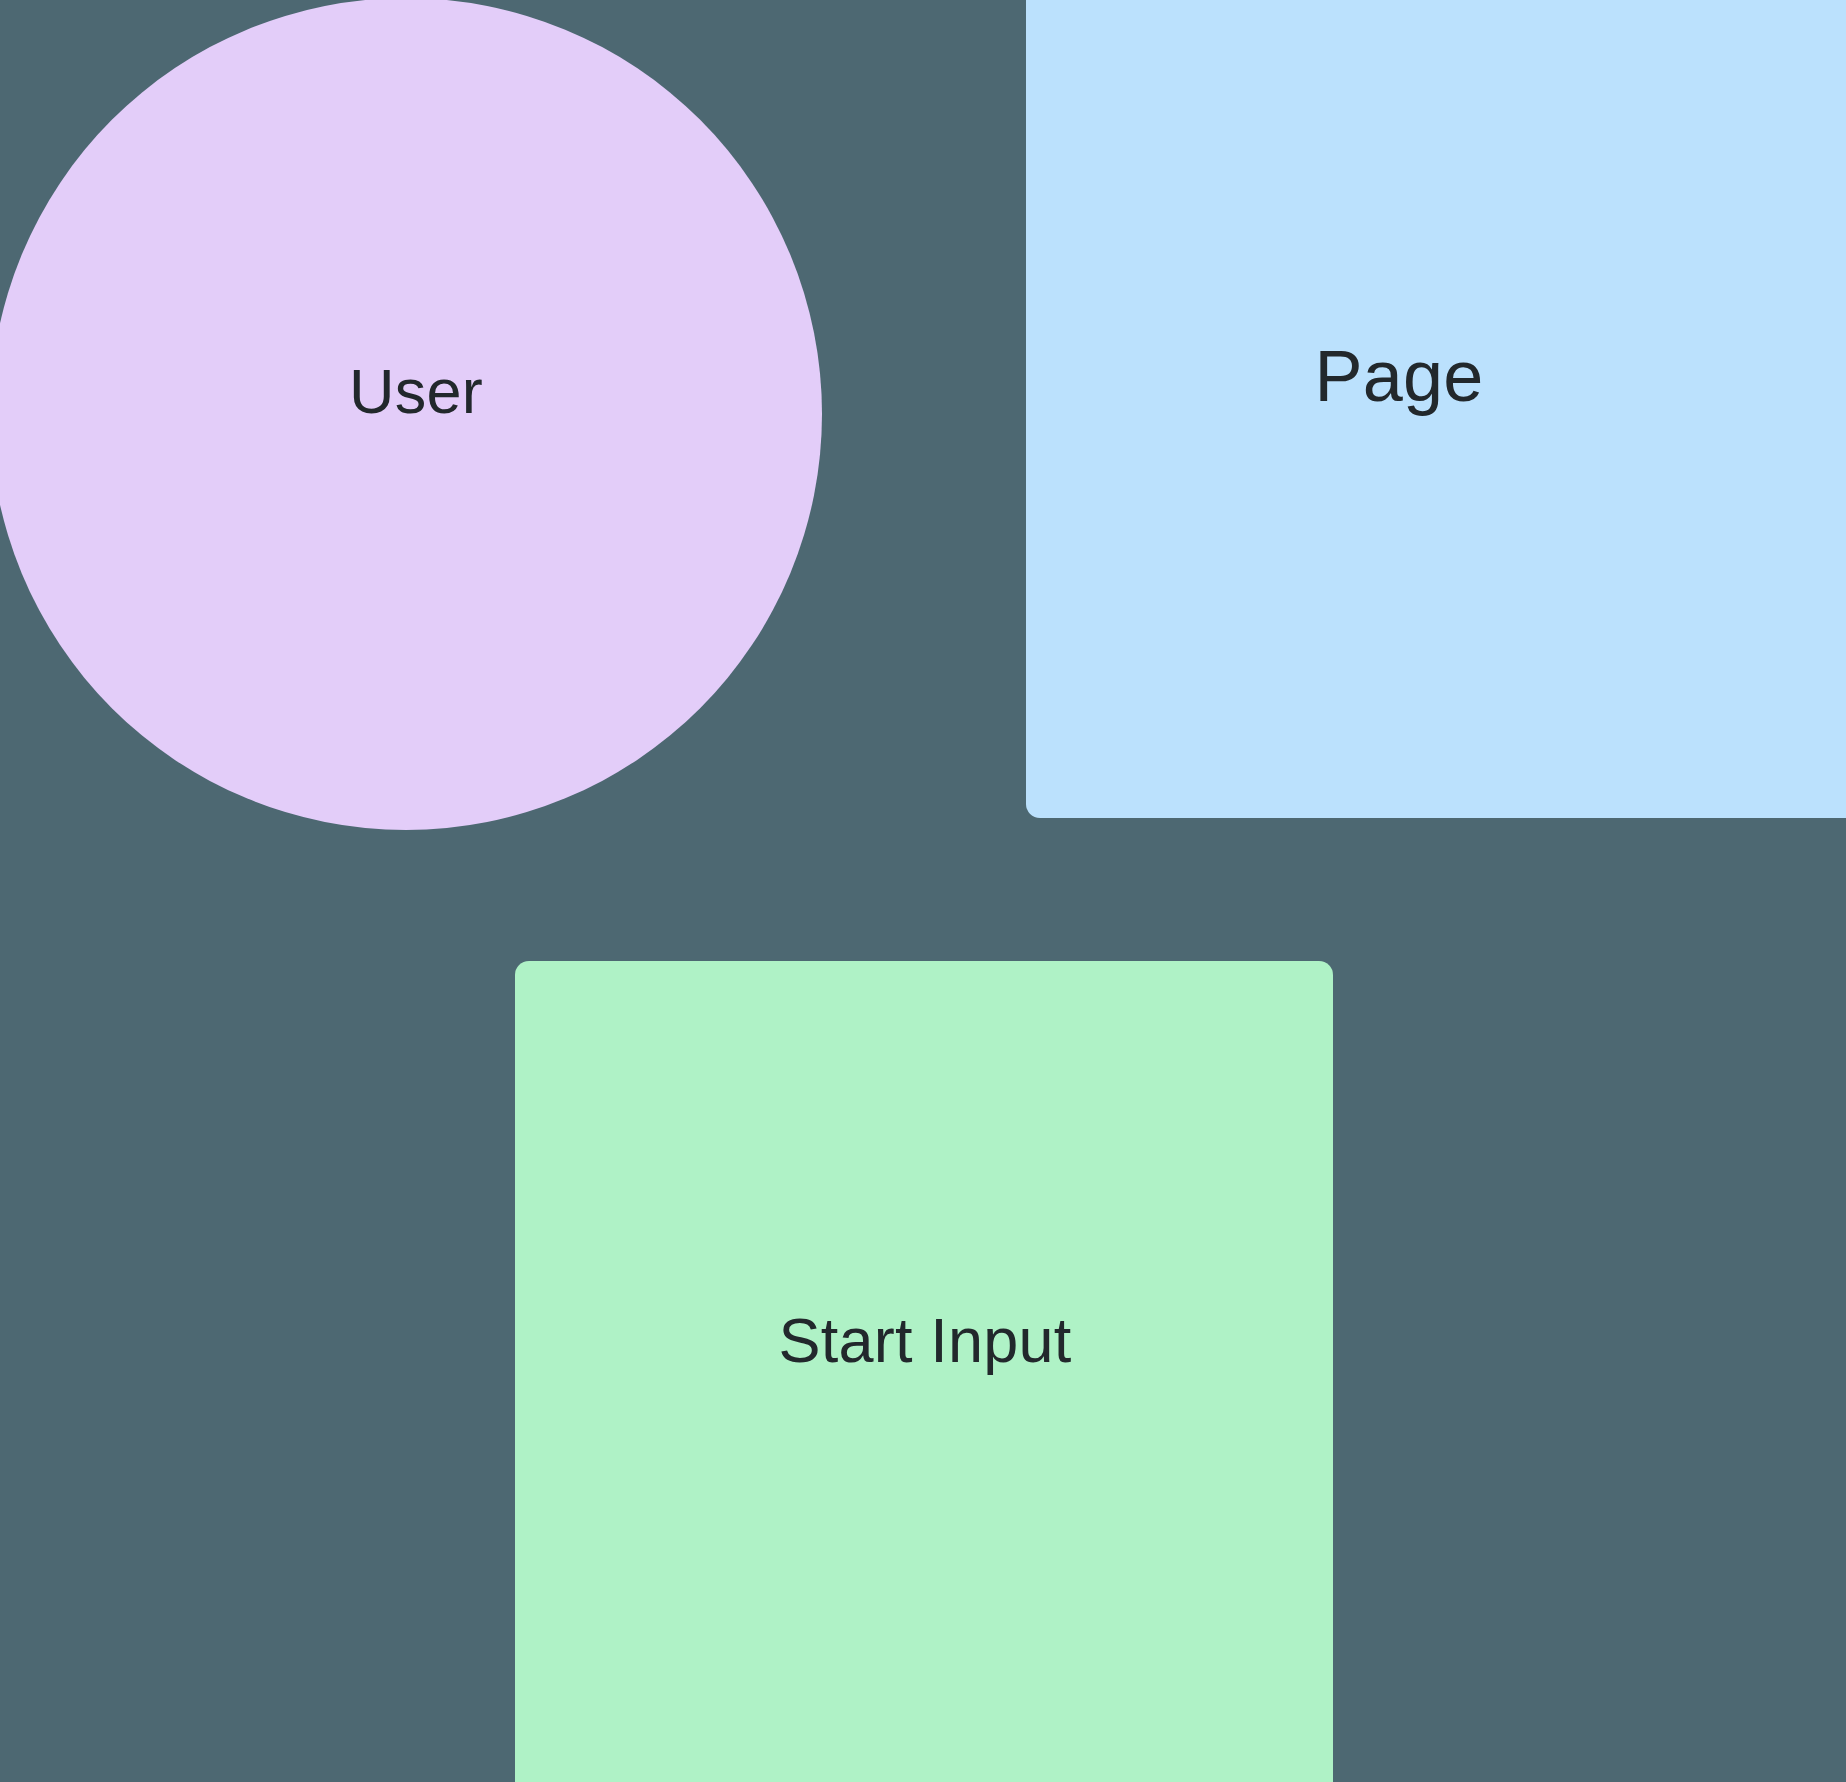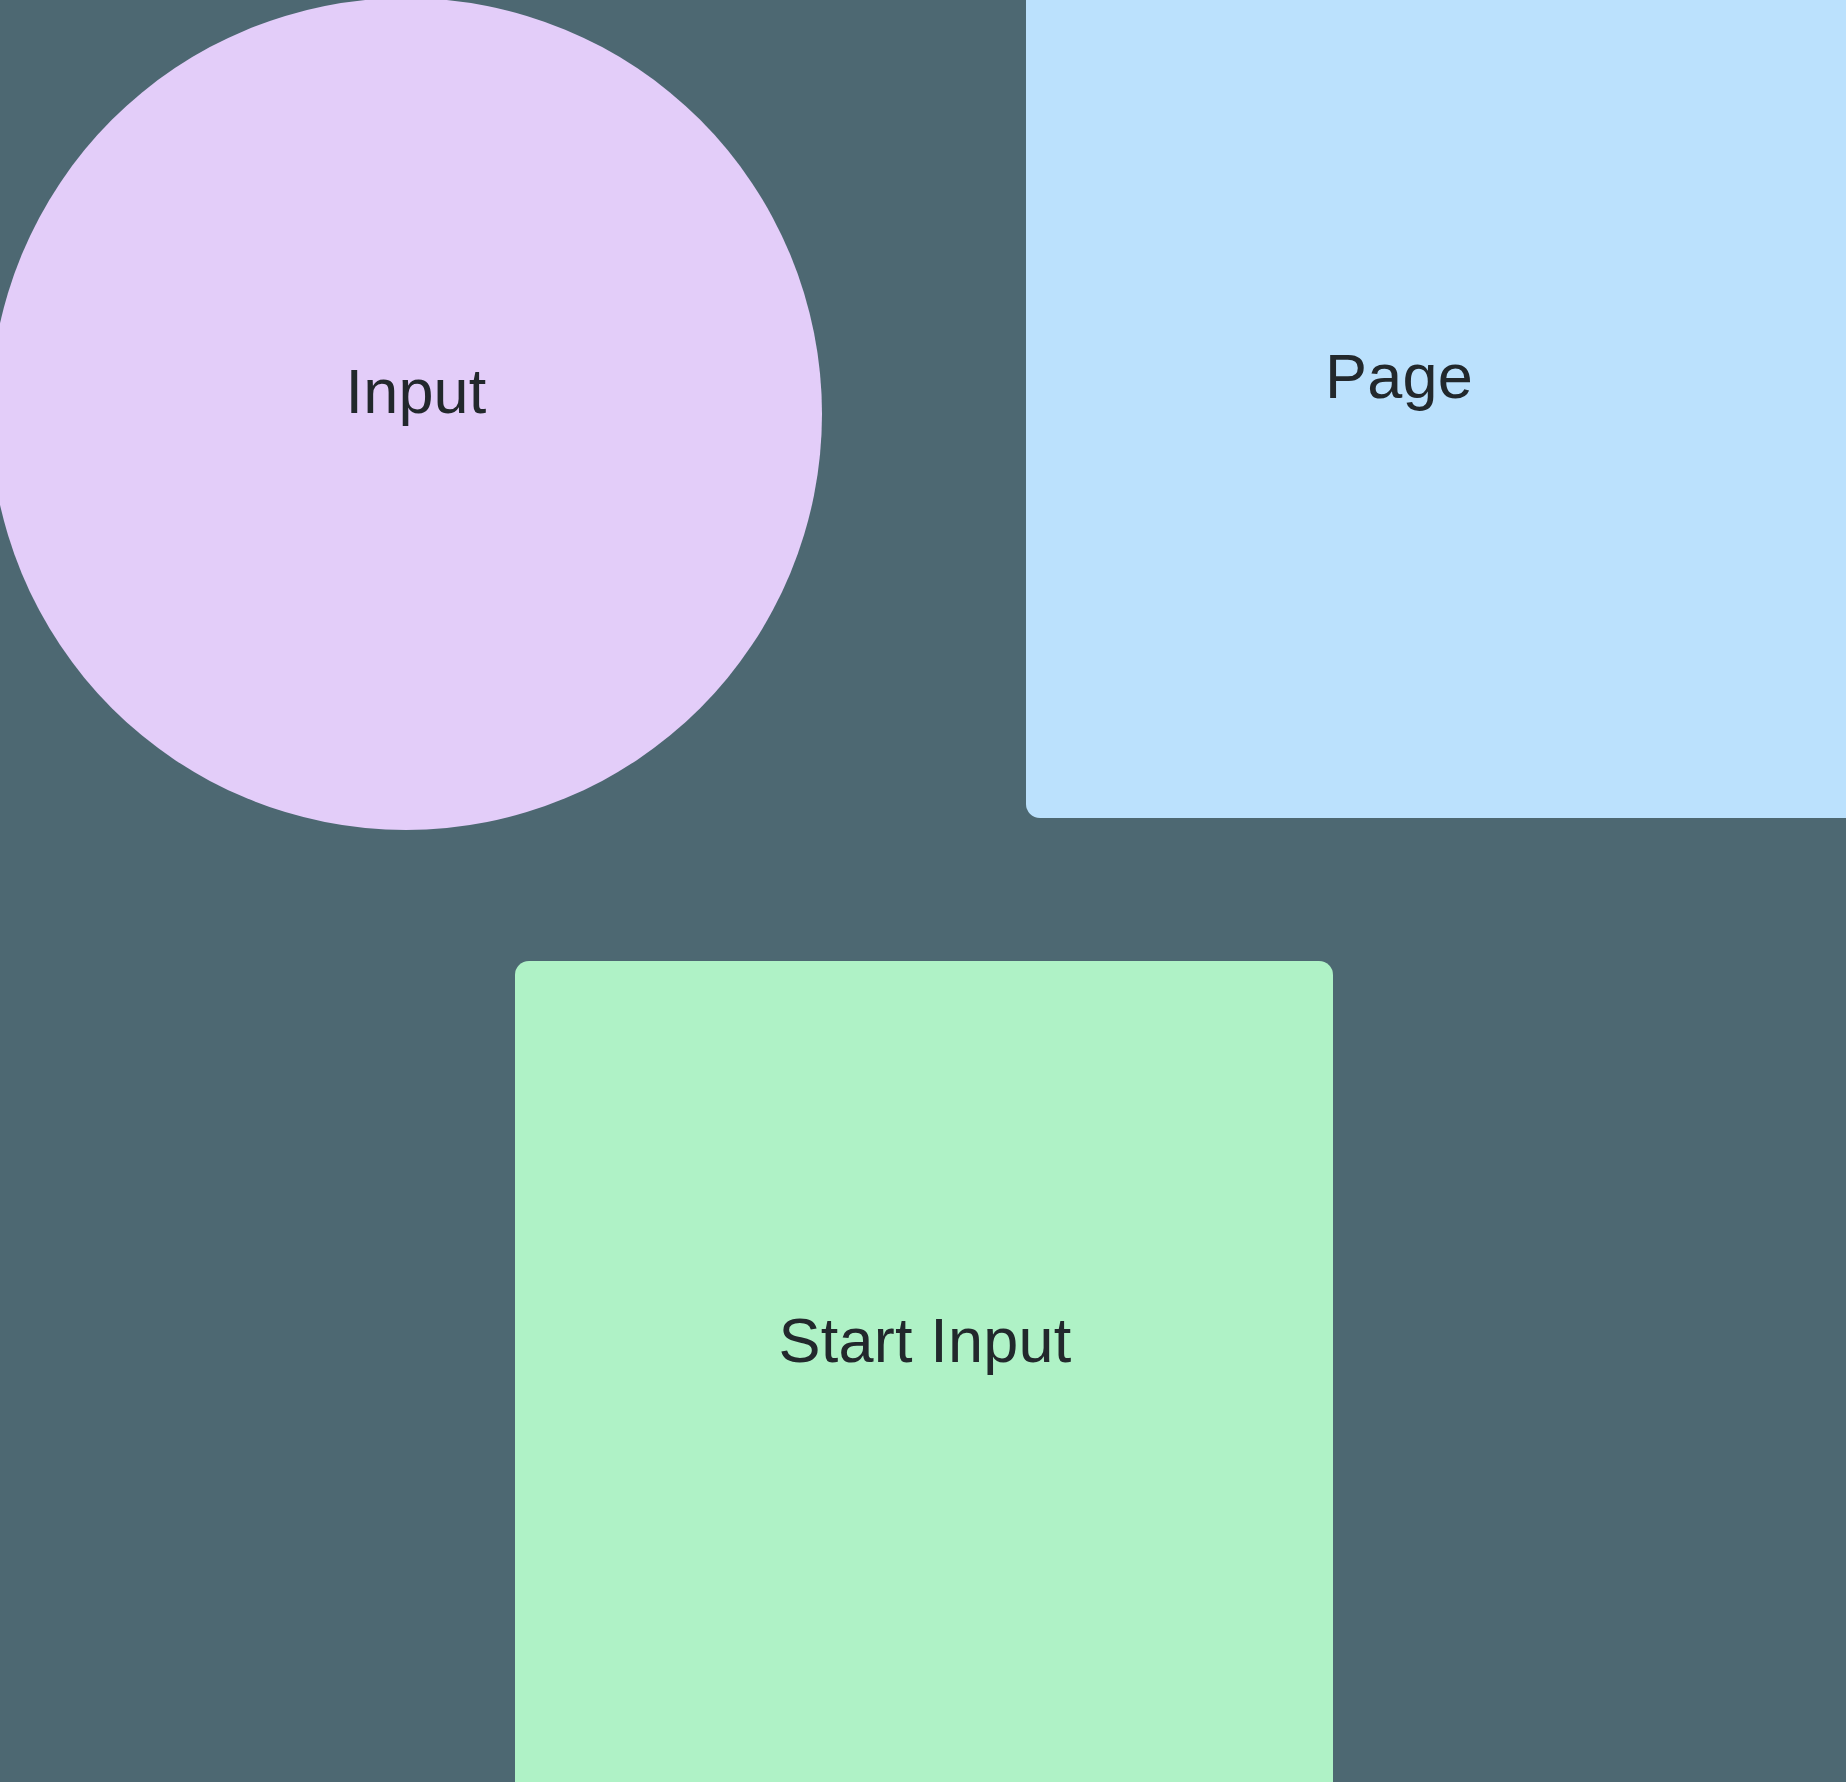--- a/index.html
+++ b/index.html
@@ -51,21 +51,21 @@
   
   #node-page {
     left: 1026px;
     top: -40px;
     width: 872px;
     height: 858px;
     border-radius: 14px;
     background: #bbe1fd;
   }
   #node-page .node-label {
-    font-size: 63px;
+    font-size: 72px;
     transform: translate(-63px, -12px);
   }
 
   
   #node-user-input {
     left: 515px;
     top: 961px;
     width: 818px;
     height: 860px;
     border-radius: 14px;
@@ -75,21 +75,21 @@
     font-size: 63px;
     transform: translate(1px, -50px);
   }
 </style>
 </head>
 <body>
 
 <div id="canvas">
 
   <div class="node" id="node-start">
-    <span class="node-label">Input</span>
+    <span class="node-label">User</span>
   </div>
 
   <div class="node" id="node-page">
     <span class="node-label">Page</span>
   </div>
 
   <div class="node" id="node-user-input">
     <span class="node-label">Start Input</span>
   </div>
 

